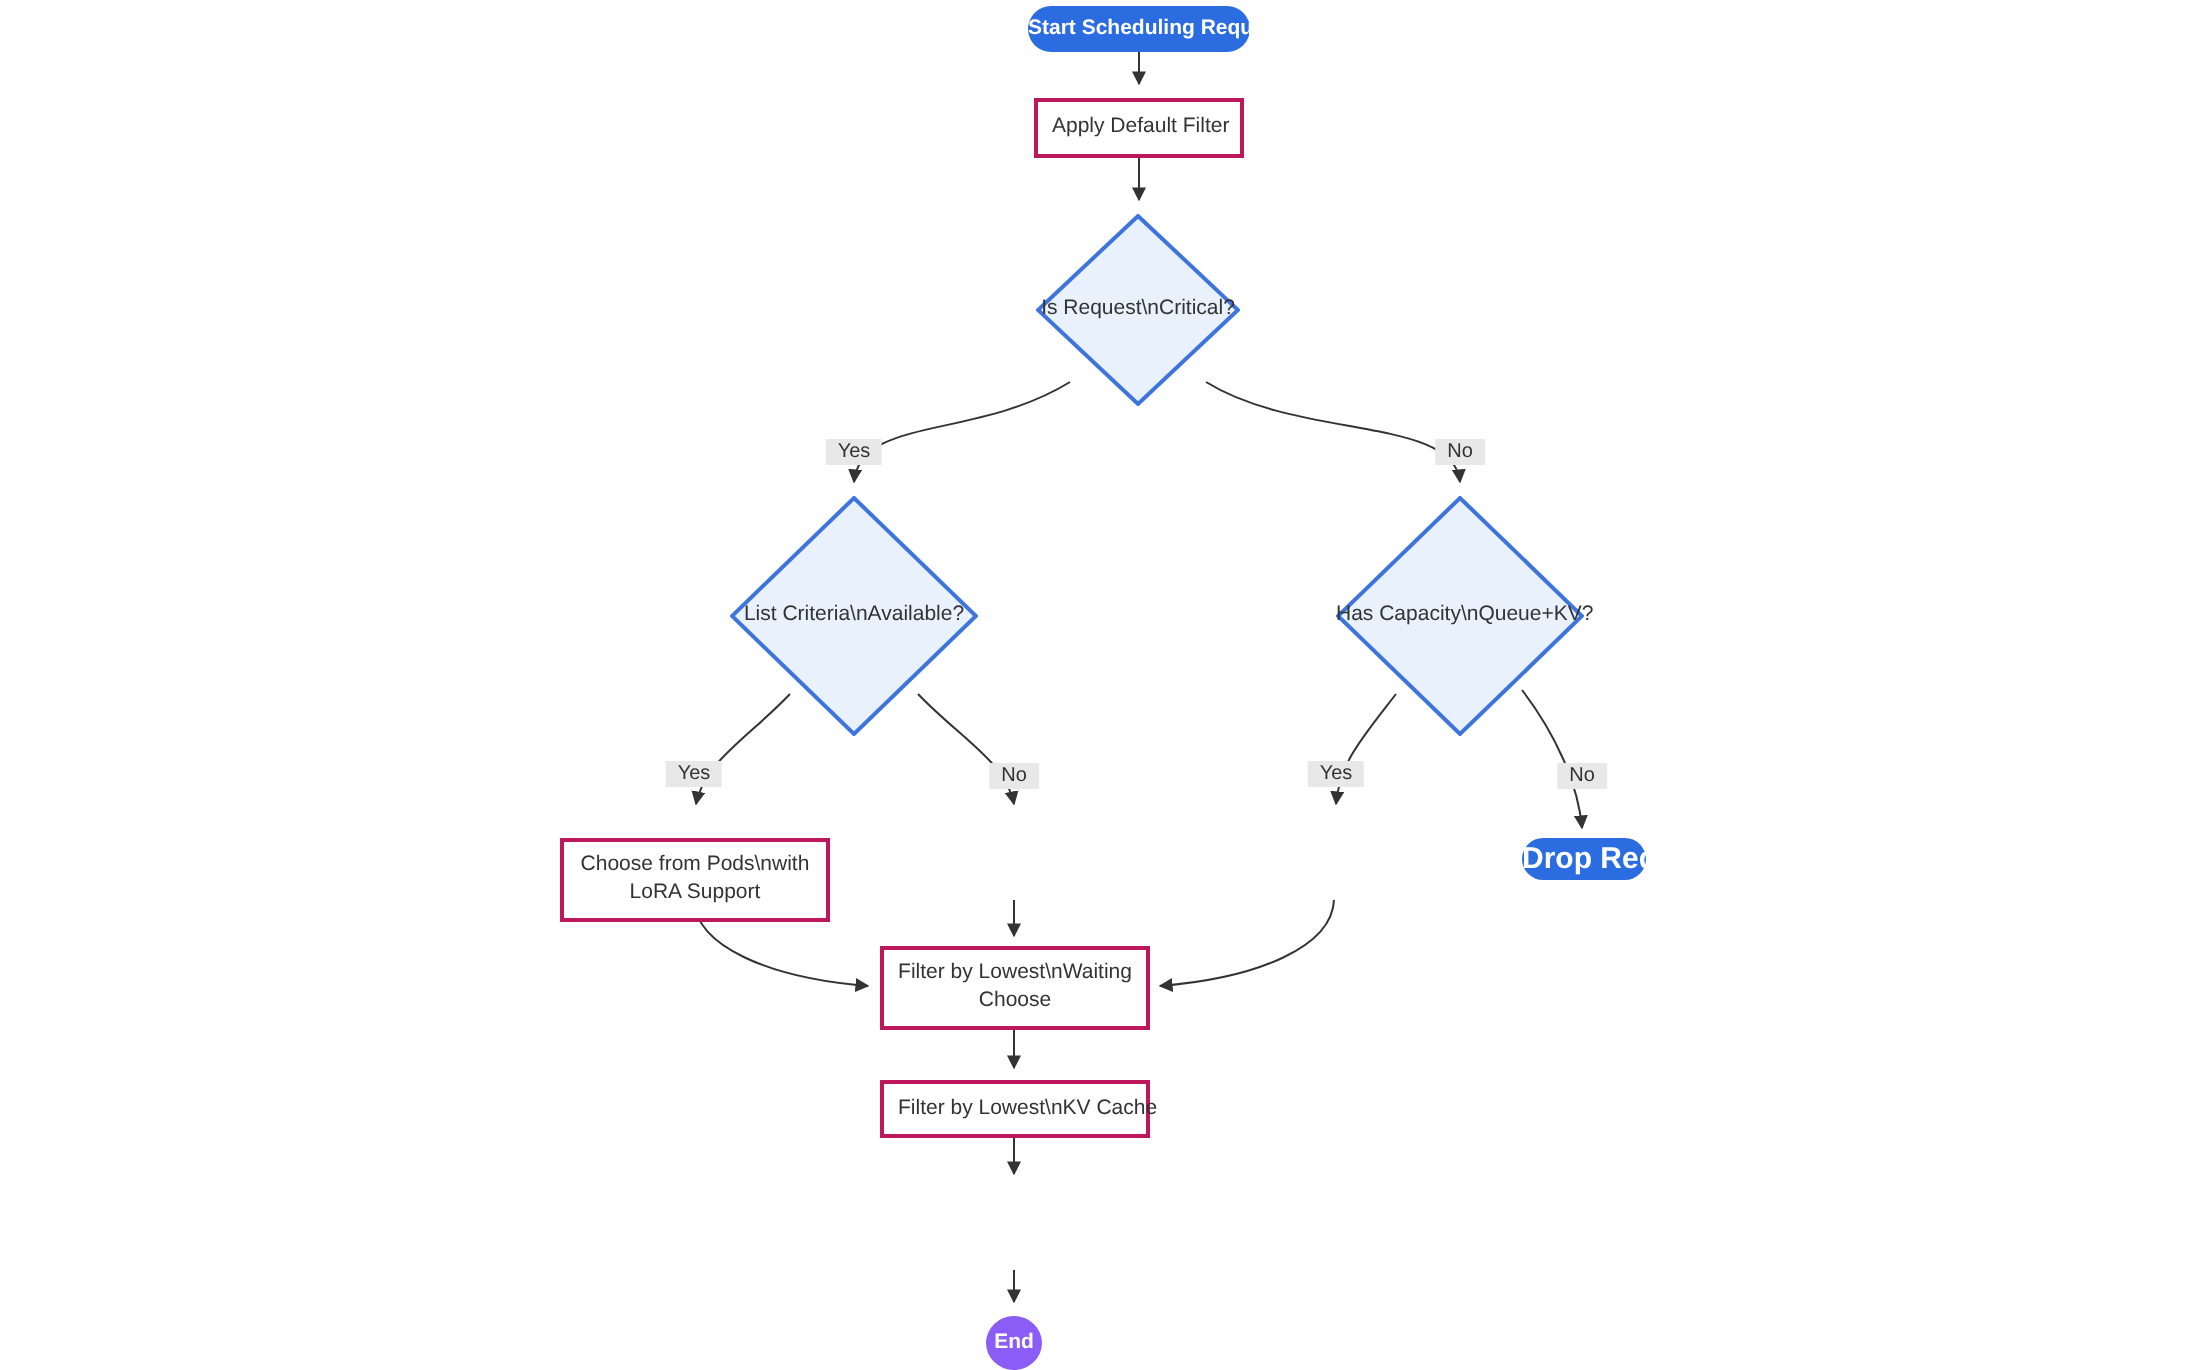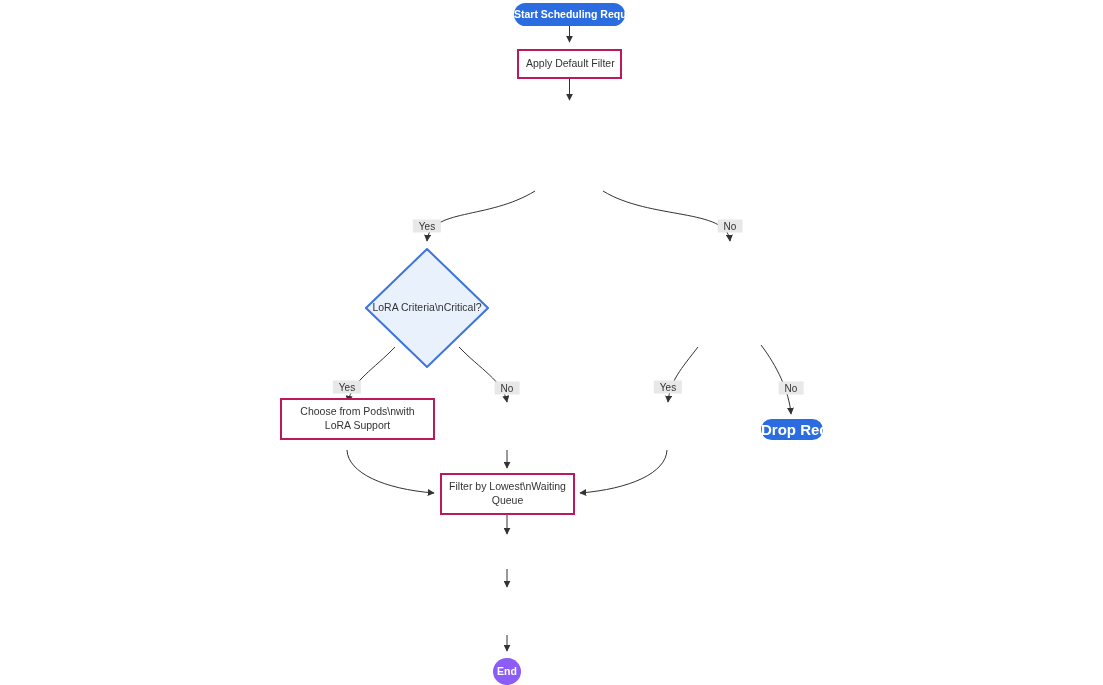--- a/index.html
+++ b/index.html
@@ -113,43 +113,58 @@
   </svg>
 
   <div class="node stadium" style="left:514px;top:3px;width:111px;height:23px">
     <span class="node-label">Start Scheduling Request</span>
   </div>
 
   <div class="node rect" style="left:517px;top:49px;width:105px;height:30px">
     <span class="node-label nowrap">Apply Default Filter</span>
   </div>
 
+  <div class="node diamond" style="left:518px;top:107px;width:102px;height:96px">
+    <svg viewBox="0 0 102 96" preserveAspectRatio="none">
+      <polygon points="51,1 101,48 51,95 1,48"></polygon>
+    </svg>
+    <span class="node-label">Is Request\nCritical?</span>
+  </div>
 
   <div class="node diamond" style="left:365px;top:248px;width:124px;height:120px">
     <svg viewBox="0 0 124 120" preserveAspectRatio="none">
       <polygon points="62,1 123,60 62,119 1,60"></polygon>
     </svg>
-    <span class="node-label">LoRA Criteria\nCritical?</span>
+    <span class="node-label">List Criteria\nAvailable?</span>
   </div>
 
+  <div class="node diamond" style="left:668px;top:248px;width:124px;height:120px">
+    <svg viewBox="0 0 124 120" preserveAspectRatio="none">
+      <polygon points="62,1 123,60 62,119 1,60"></polygon>
+    </svg>
+    <span class="node-label">Has Capacity\nQueue+KV?</span>
+  </div>
 
-  <div class="node rect" style="left:280px;top:398px;width:155px;height:42px">
+  <div class="node rect" style="left:280px;top:419px;width:135px;height:42px">
     <span class="node-label">Choose from Pods\nwith LoRA Support</span>
   </div>
 
 
 
   <div class="node stadium" style="left:761px;top:419px;width:62px;height:21px">
     <span class="node-label" style="font-size:15px">Drop Request</span>
   </div>
 
   <div class="node rect" style="left:440px;top:473px;width:135px;height:42px">
-    <span class="node-label">Filter by Lowest\nWaiting Queue</span>
+    <span class="node-label">Filter by Lowest\nWaiting Choose</span>
   </div>
 
+  <div class="node rect" style="left:440px;top:540px;width:135px;height:29px">
+    <span class="node-label nowrap">Filter by Lowest\nKV Cache</span>
+  </div>
 
 
   <div class="node circle" style="left:493px;top:658px;width:28px;height:27px">
     <span class="node-label">End</span>
   </div>
 
   <div class="edge-label" style="left:427px;top:226px">Yes</div>
   <div class="edge-label" style="left:730px;top:226px">No</div>
   <div class="edge-label" style="left:347px;top:387px">Yes</div>
   <div class="edge-label" style="left:507px;top:388px">No</div>

